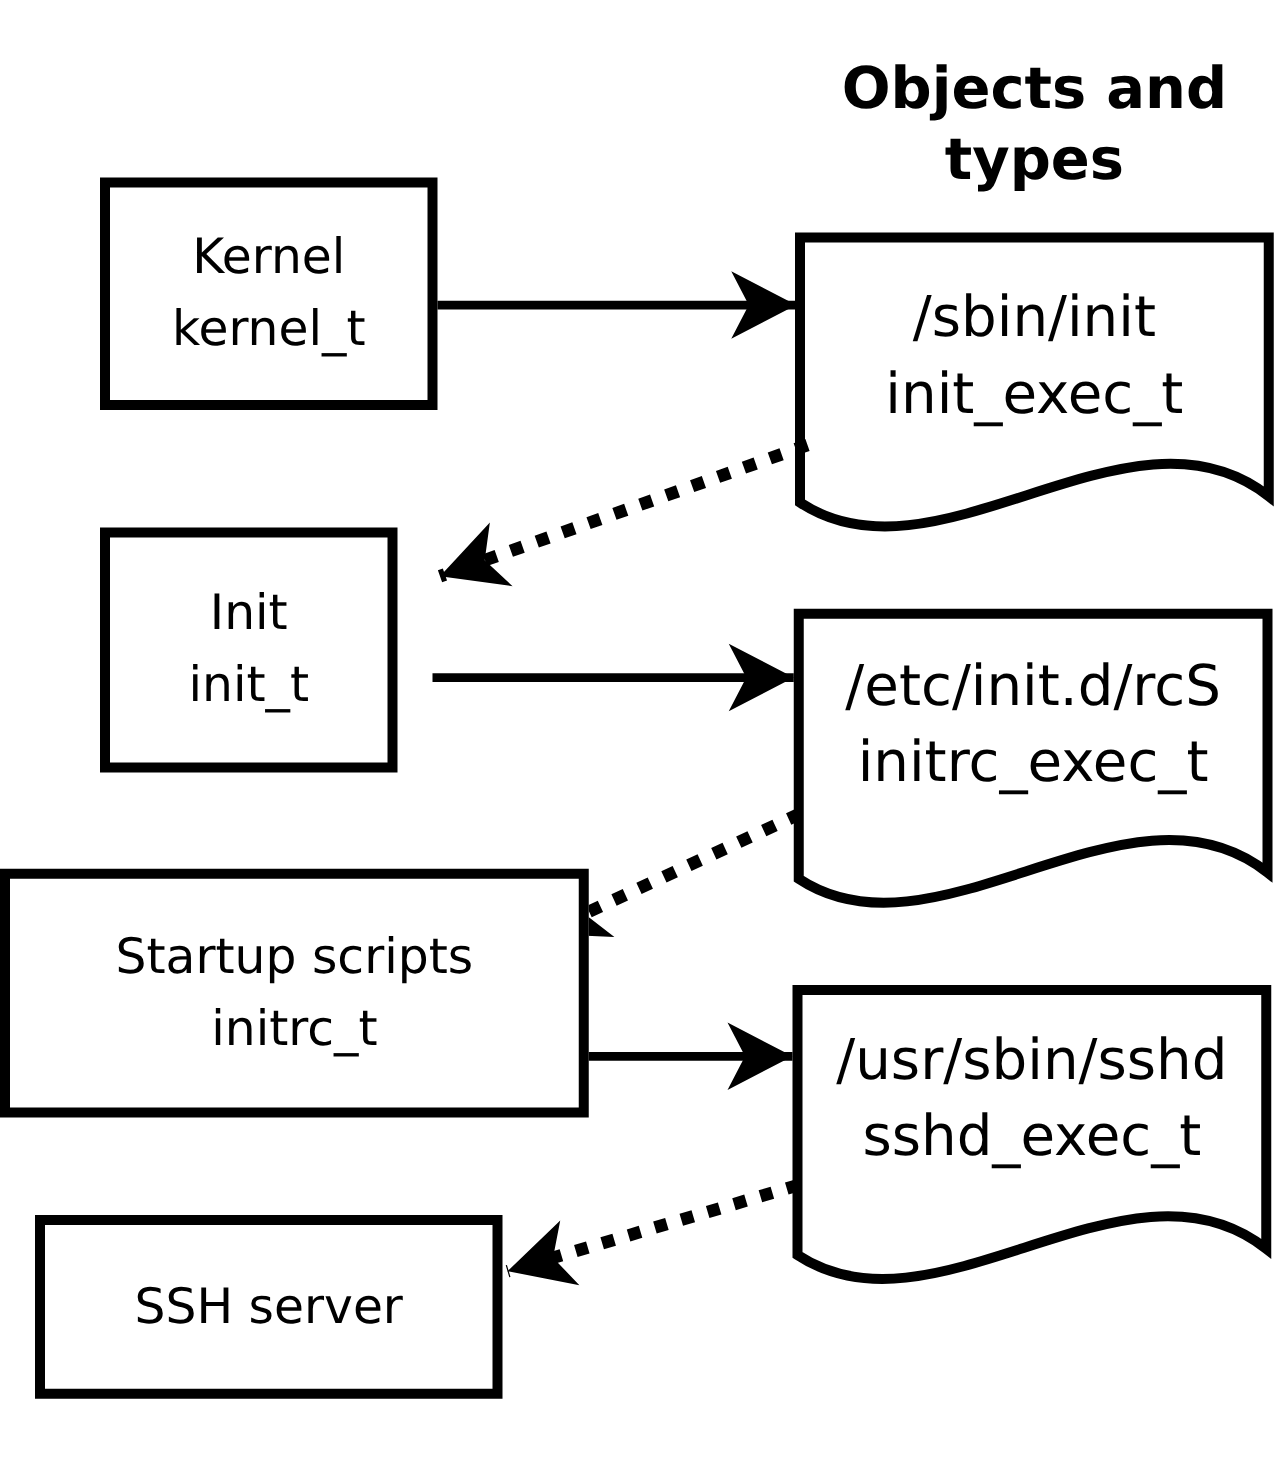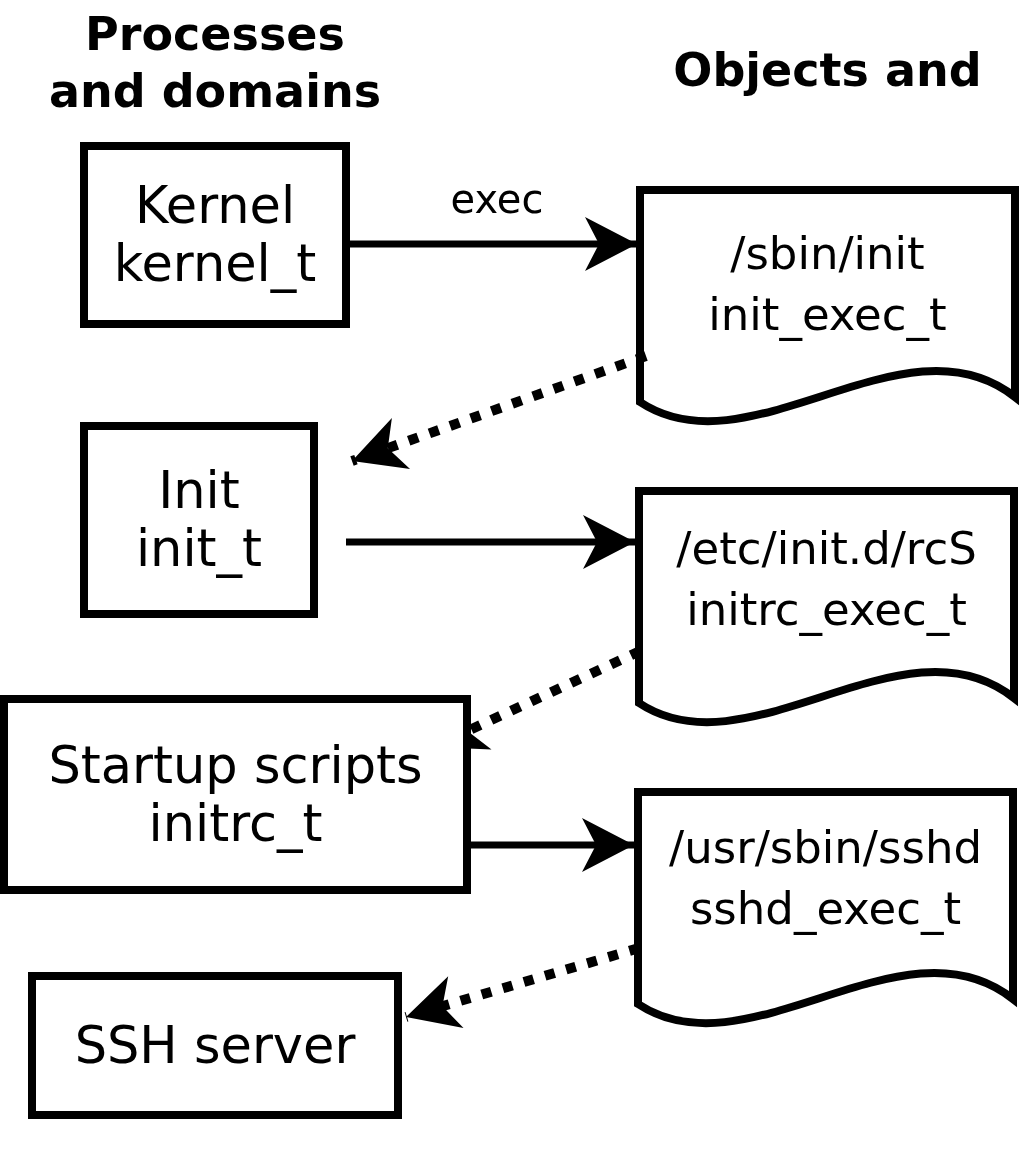--- a/index.html
+++ b/index.html
@@ -19,21 +19,21 @@
     font-size:46px;line-height:57px;
   }
   .pbox{
     position:absolute;z-index:2;
     box-sizing:border-box;
     border:8px solid #000;
     background:#fff;
     display:flex;flex-direction:column;
     justify-content:center;align-items:center;
     text-align:center;
-    font-size:51px;line-height:58px;
+    font-size:39px;line-height:58px;
   }
   .dtext{
     position:absolute;z-index:2;
     display:flex;flex-direction:column;
     justify-content:center;align-items:center;
     text-align:center;
     width:375px;height:160px;
     font-size:45px;line-height:61px;
   }
   .edge-label{
@@ -63,26 +63,23 @@
 
     <line class="solid-arrow" x1="347" y1="244" x2="637" y2="244" marker-end="url(#ah)"></line>
     <line class="solid-arrow" x1="346" y1="542" x2="635" y2="542" marker-end="url(#ah)"></line>
     <line class="solid-arrow" x1="430" y1="845" x2="634" y2="845" marker-end="url(#ah)"></line>
 
     <line class="dotted-arrow" x1="646" y1="356" x2="352" y2="461" marker-end="url(#ah)"></line>
     <line class="dotted-arrow" x1="640" y1="651" x2="433" y2="747" marker-end="url(#ah)"></line>
     <line class="dotted-arrow" x1="639" y1="948" x2="406" y2="1017" marker-end="url(#ah)"></line>
   </svg>
 
-  <div class="hdr" style="left:20px;top:6px;width:390px;">
-    <div>Processes</div>
-    <div>and domains</div>
-  </div>
   <div class="hdr" style="left:630px;top:6px;width:395px;margin-top:36px;">
     <div>Objects and</div>
+    <div>types</div>
   </div>
 
   <div class="pbox" style="left:80px;top:142px;width:270px;height:186px;">
     <div>Kernel</div>
     <div>kernel_t</div>
   </div>
   <div class="pbox" style="left:80px;top:422px;width:238px;height:196px;">
     <div>Init</div>
     <div>init_t</div>
   </div>
@@ -100,15 +97,14 @@
   </div>
   <div class="dtext" style="left:638px;top:798px;">
     <div>/usr/sbin/sshd</div>
     <div>sshd_exec_t</div>
   </div>
   <div class="dtext" style="left:639px;top:499px;">
     <div>/etc/init.d/rcS</div>
     <div>initrc_exec_t</div>
   </div>
 
-  <div class="edge-label" style="left:437px;top:176px;width:120px;">exec</div>
 
 </div>
 
 </body></html>

